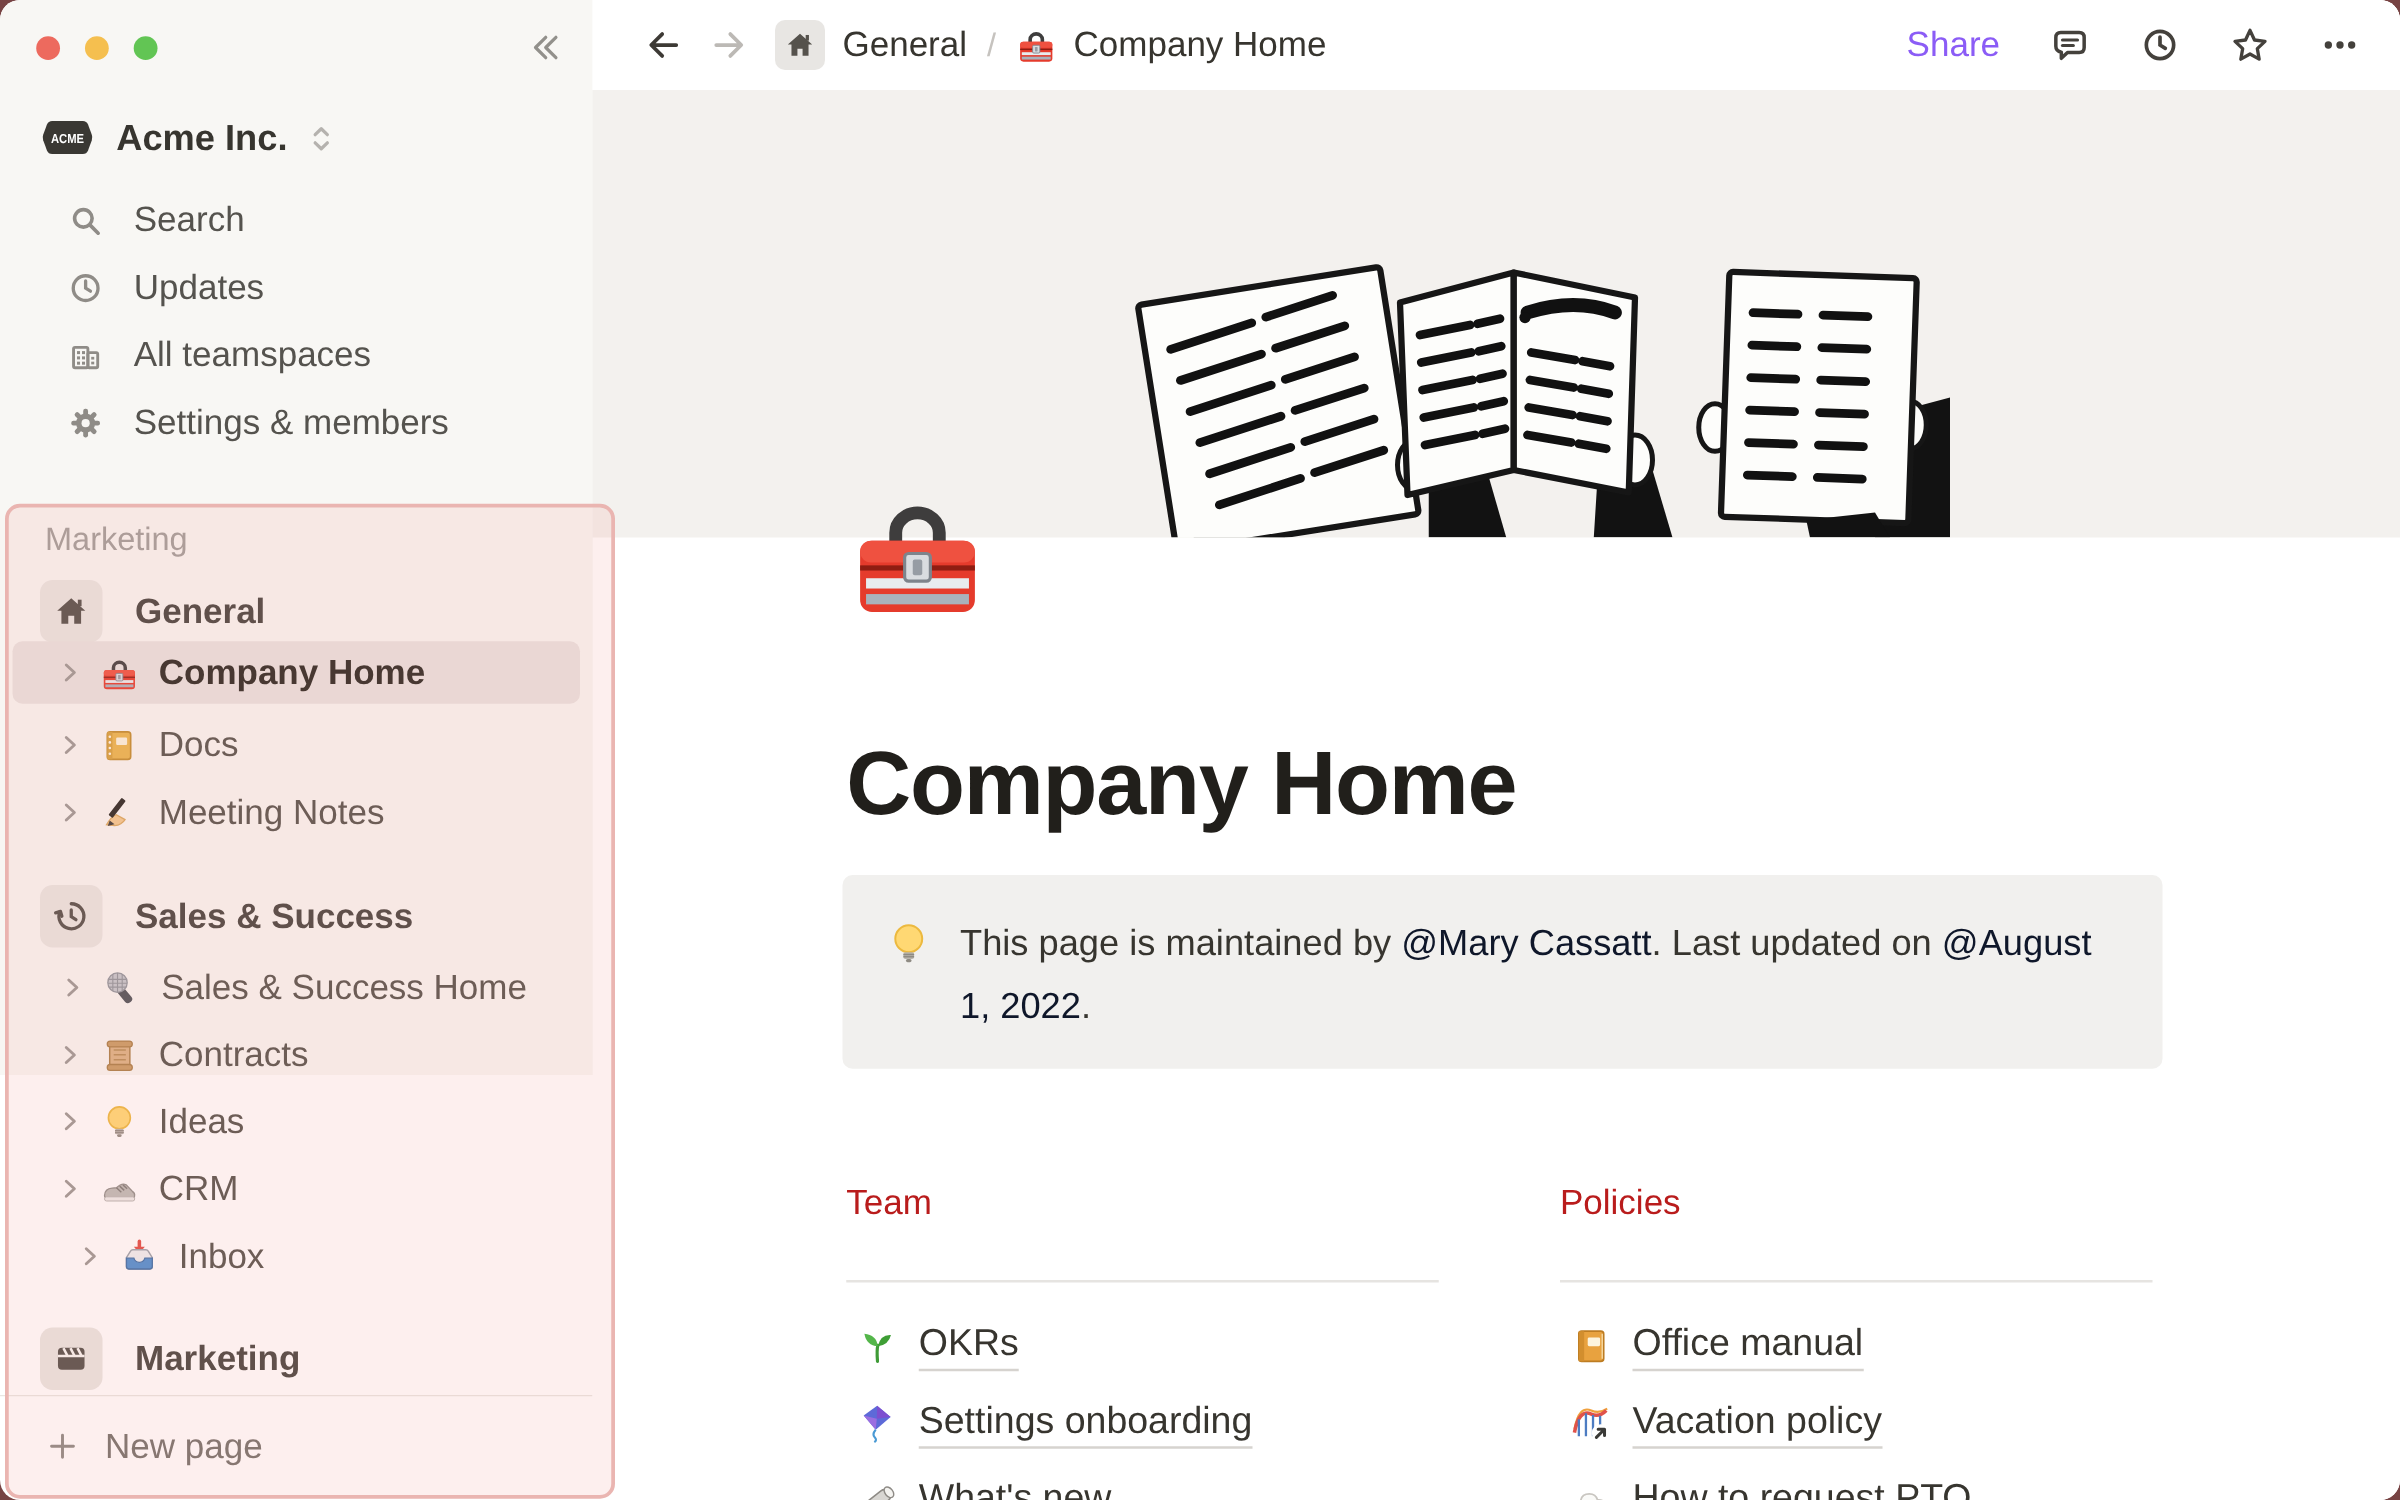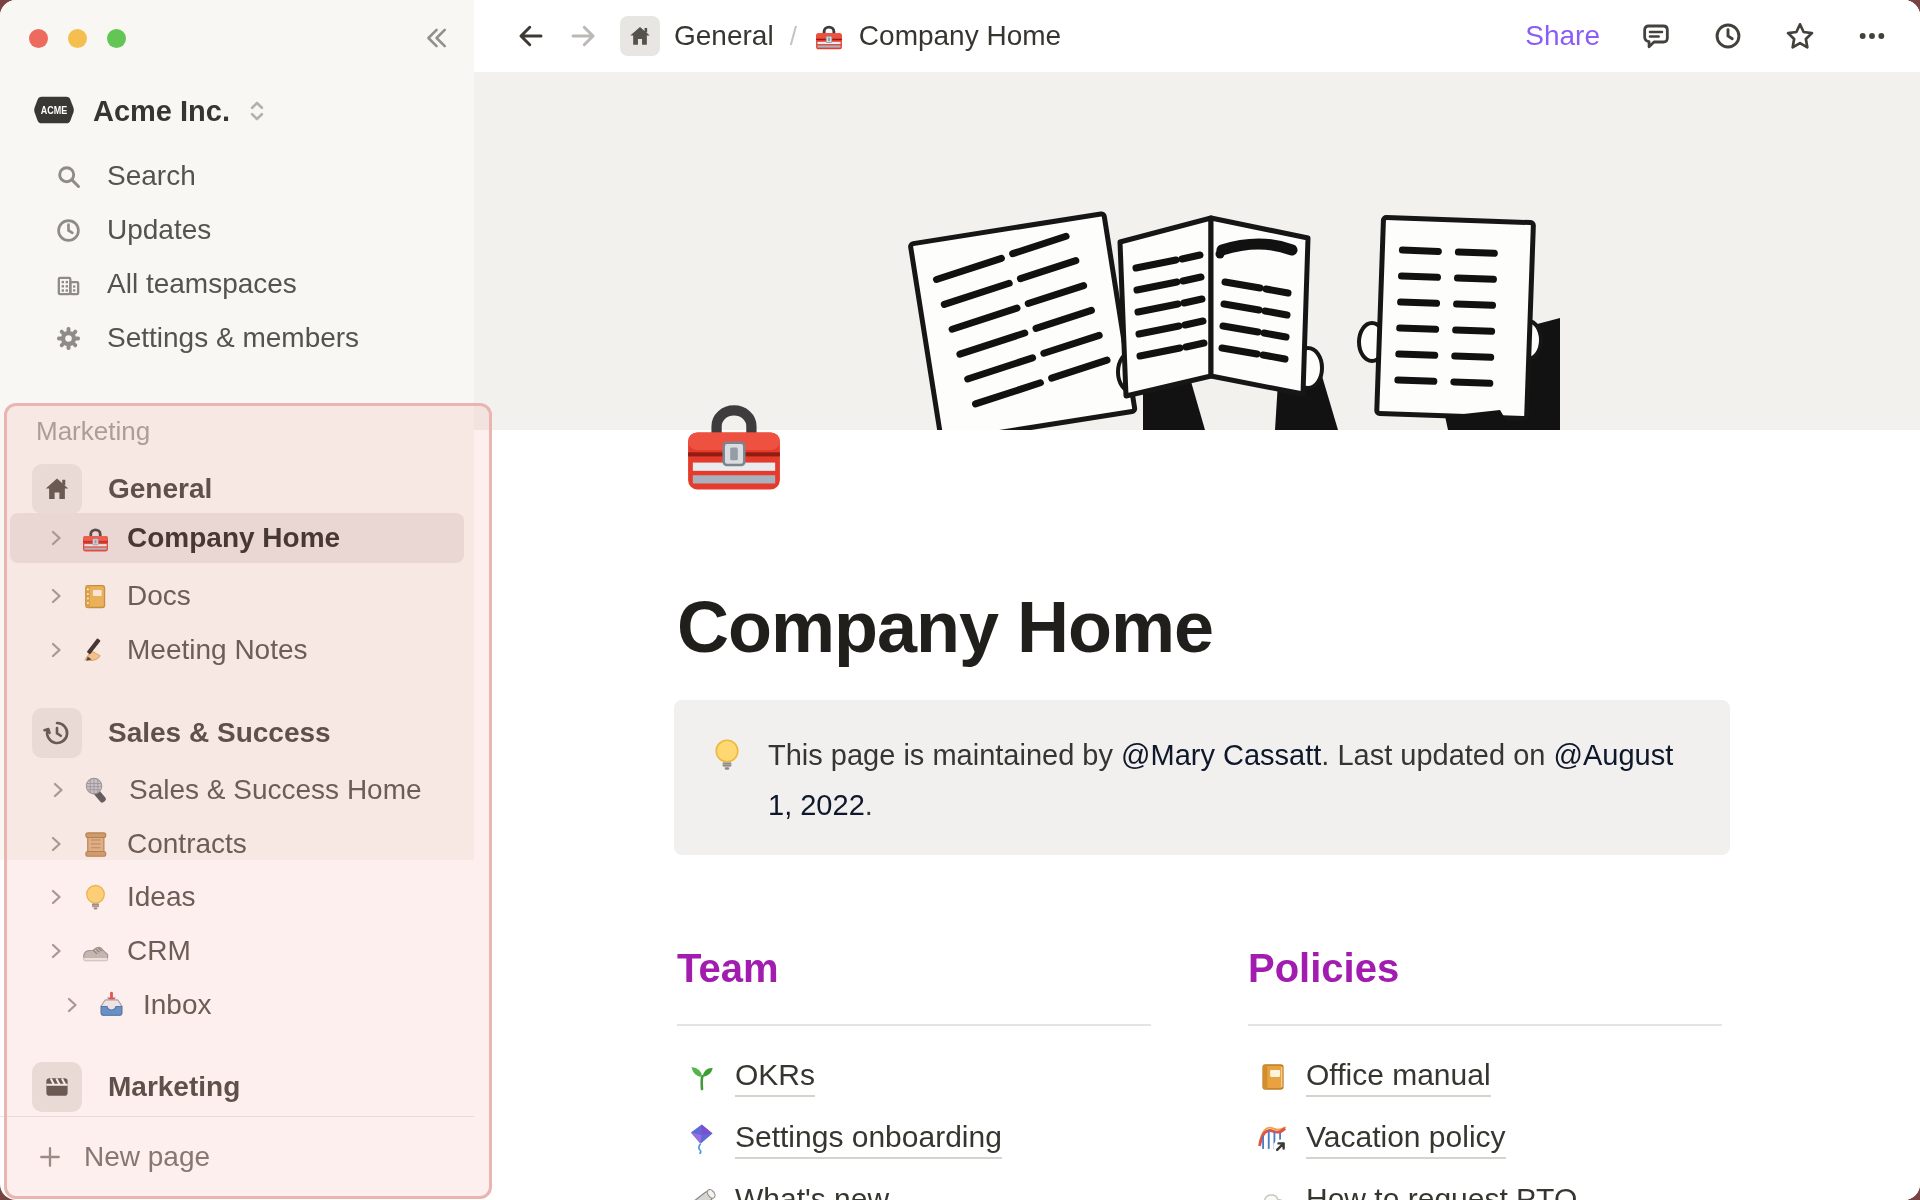--- a/index.html
+++ b/index.html
@@ -72,21 +72,21 @@
   .callout{
     position:absolute;left:200px;top:700px;width:1056px;height:155px;box-sizing:border-box;
     background:#f1f0ee;border-radius:8px;display:flex;align-items:flex-start;
     padding:30px 40px 0 34px;z-index:3;
   }
   .callout .c-ic{width:38px;height:38px;flex:none;margin-top:6px;}
   .c-text{margin-left:22px;font-size:29px;line-height:50px;color:#37352f;}
   .mention{color:#0f172a;font-weight:500;}
   .columns{position:absolute;left:203px;top:946px;display:flex;gap:97px;z-index:3;}
   .col{width:474px;}
-  .col-h{font-size:40px;font-weight:bold;color:#a21caf;height:54px;}
+  .col-h{font-size:28px;font-weight:normal;color:#b91c1c;height:54px;}
   .col-div{height:2px;background:#e6e4e1;margin-top:24px;margin-bottom:28px;}
   .linkrow{display:flex;align-items:center;height:46px;margin-bottom:16px;padding-left:8px;}
   .linkrow .l-ic{width:34px;height:34px;flex:none;}
   .l-label{margin-left:16px;font-size:30px;font-weight:500;color:#37352f;border-bottom:2px solid #d6d3cf;padding-bottom:3px;}
   .hidden-defs{position:absolute;width:0;height:0;overflow:hidden;}
   svg.u{display:block;width:100%;height:100%;}
 </style>
 </head>
 <body>
 

